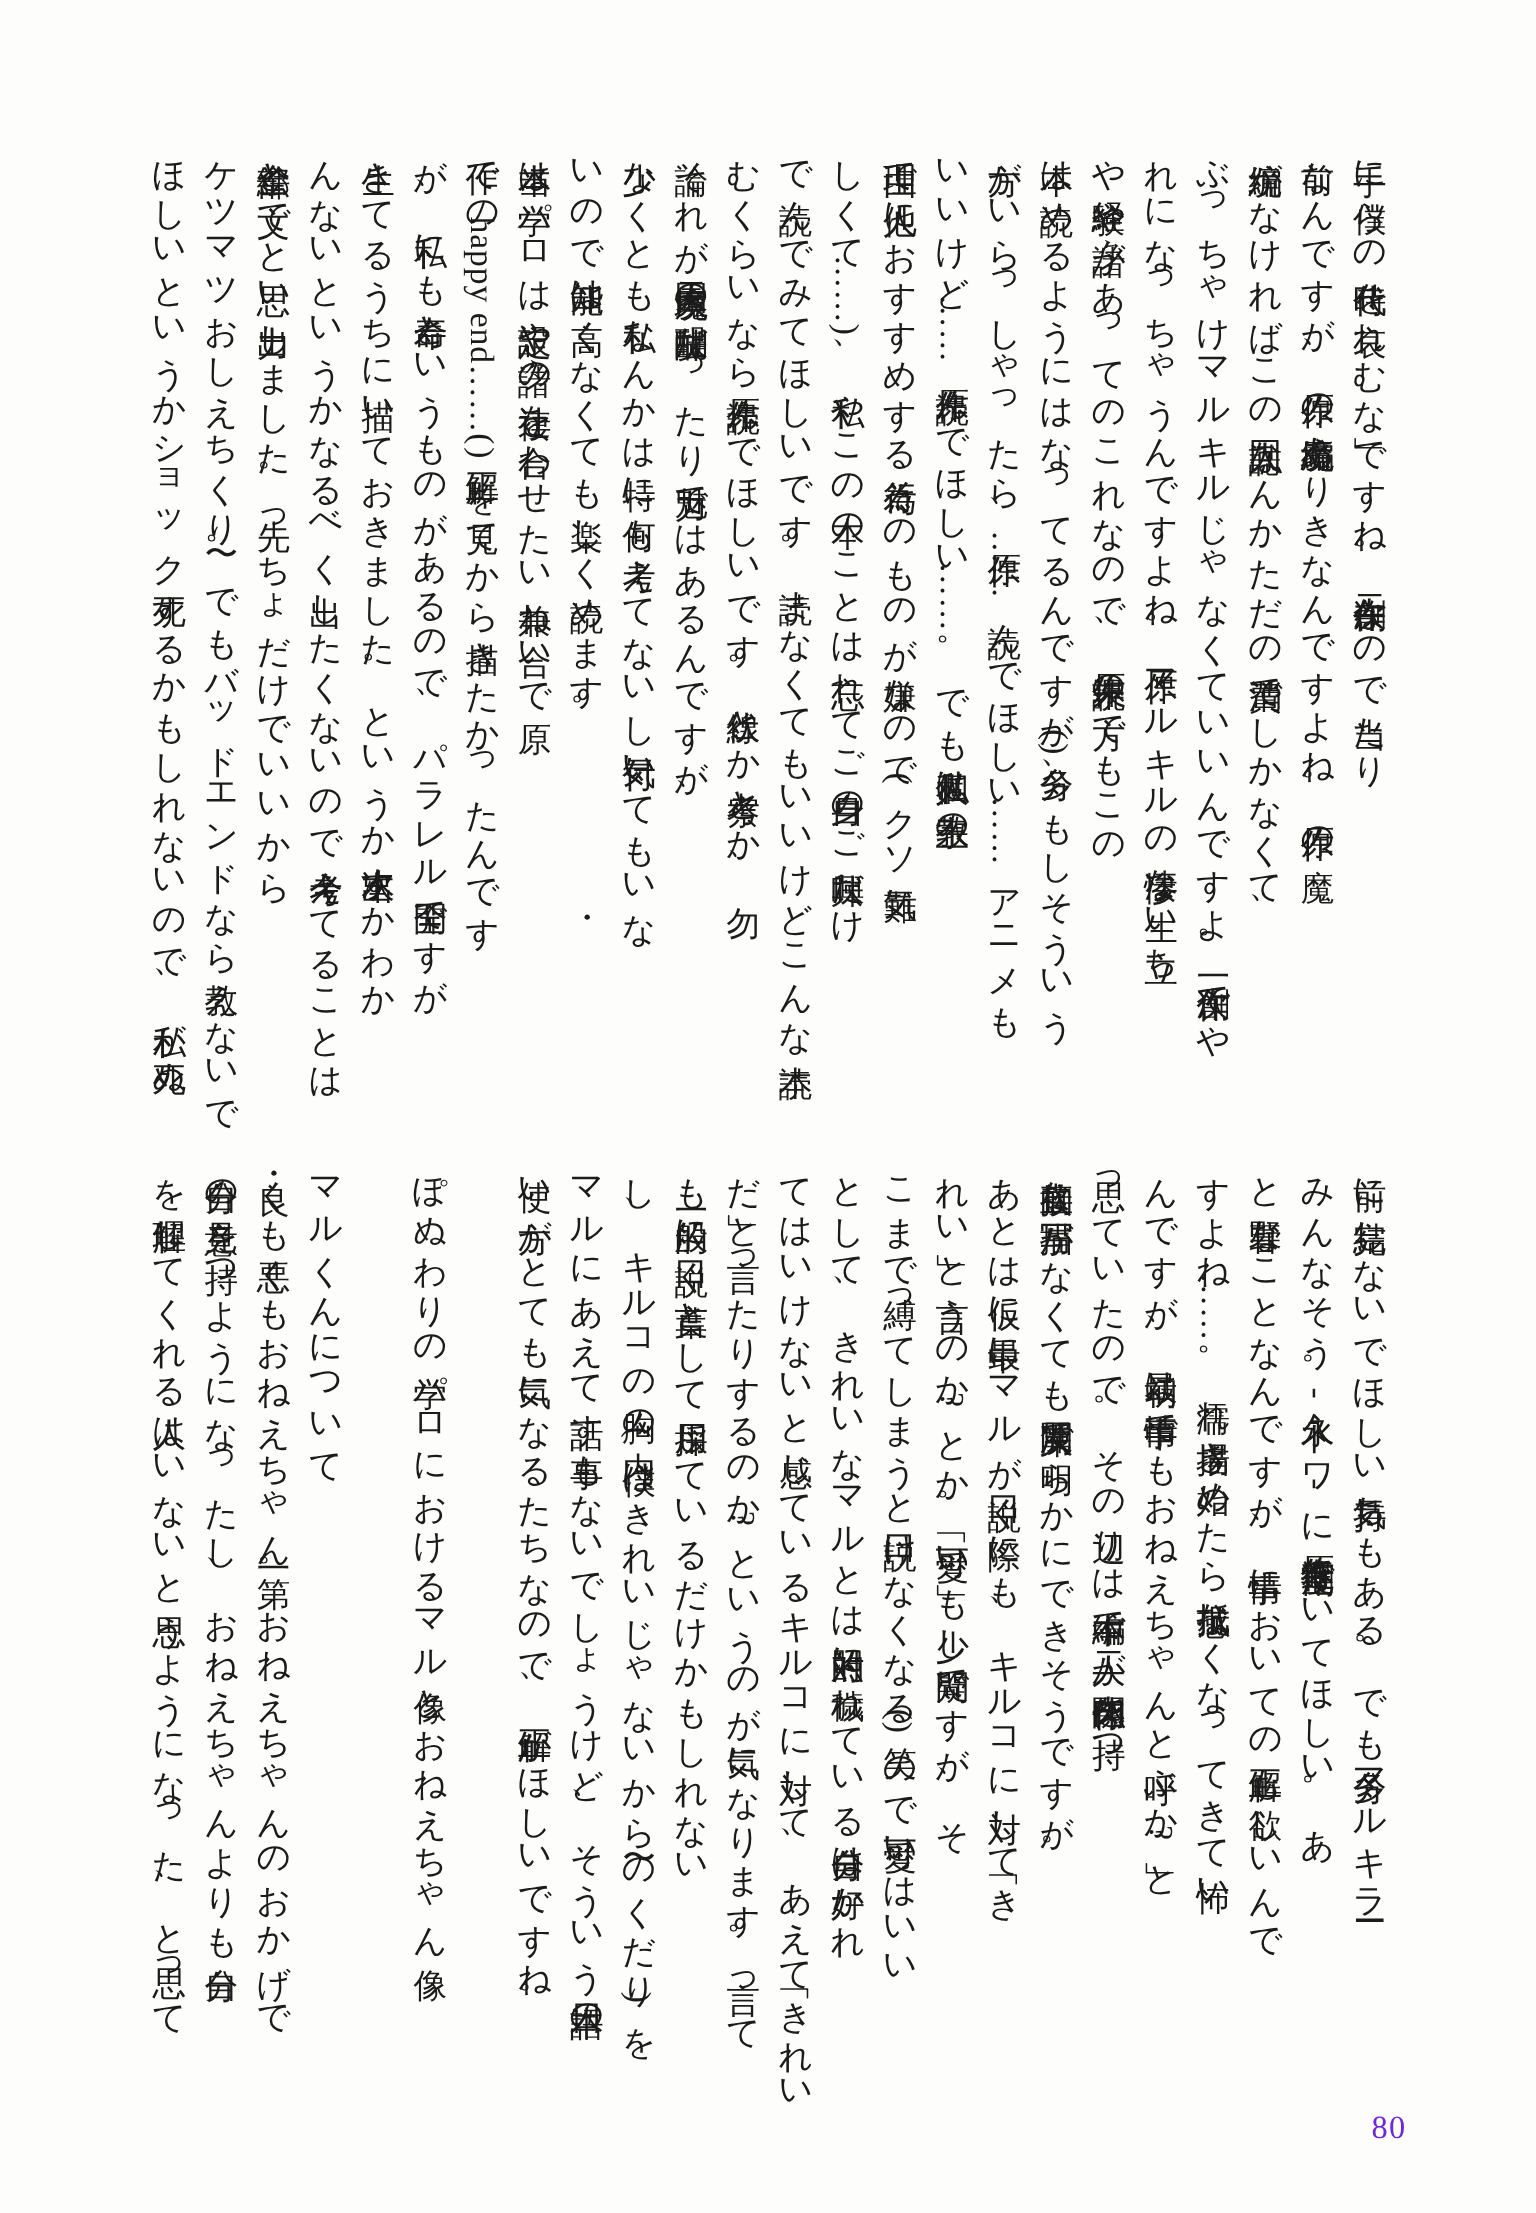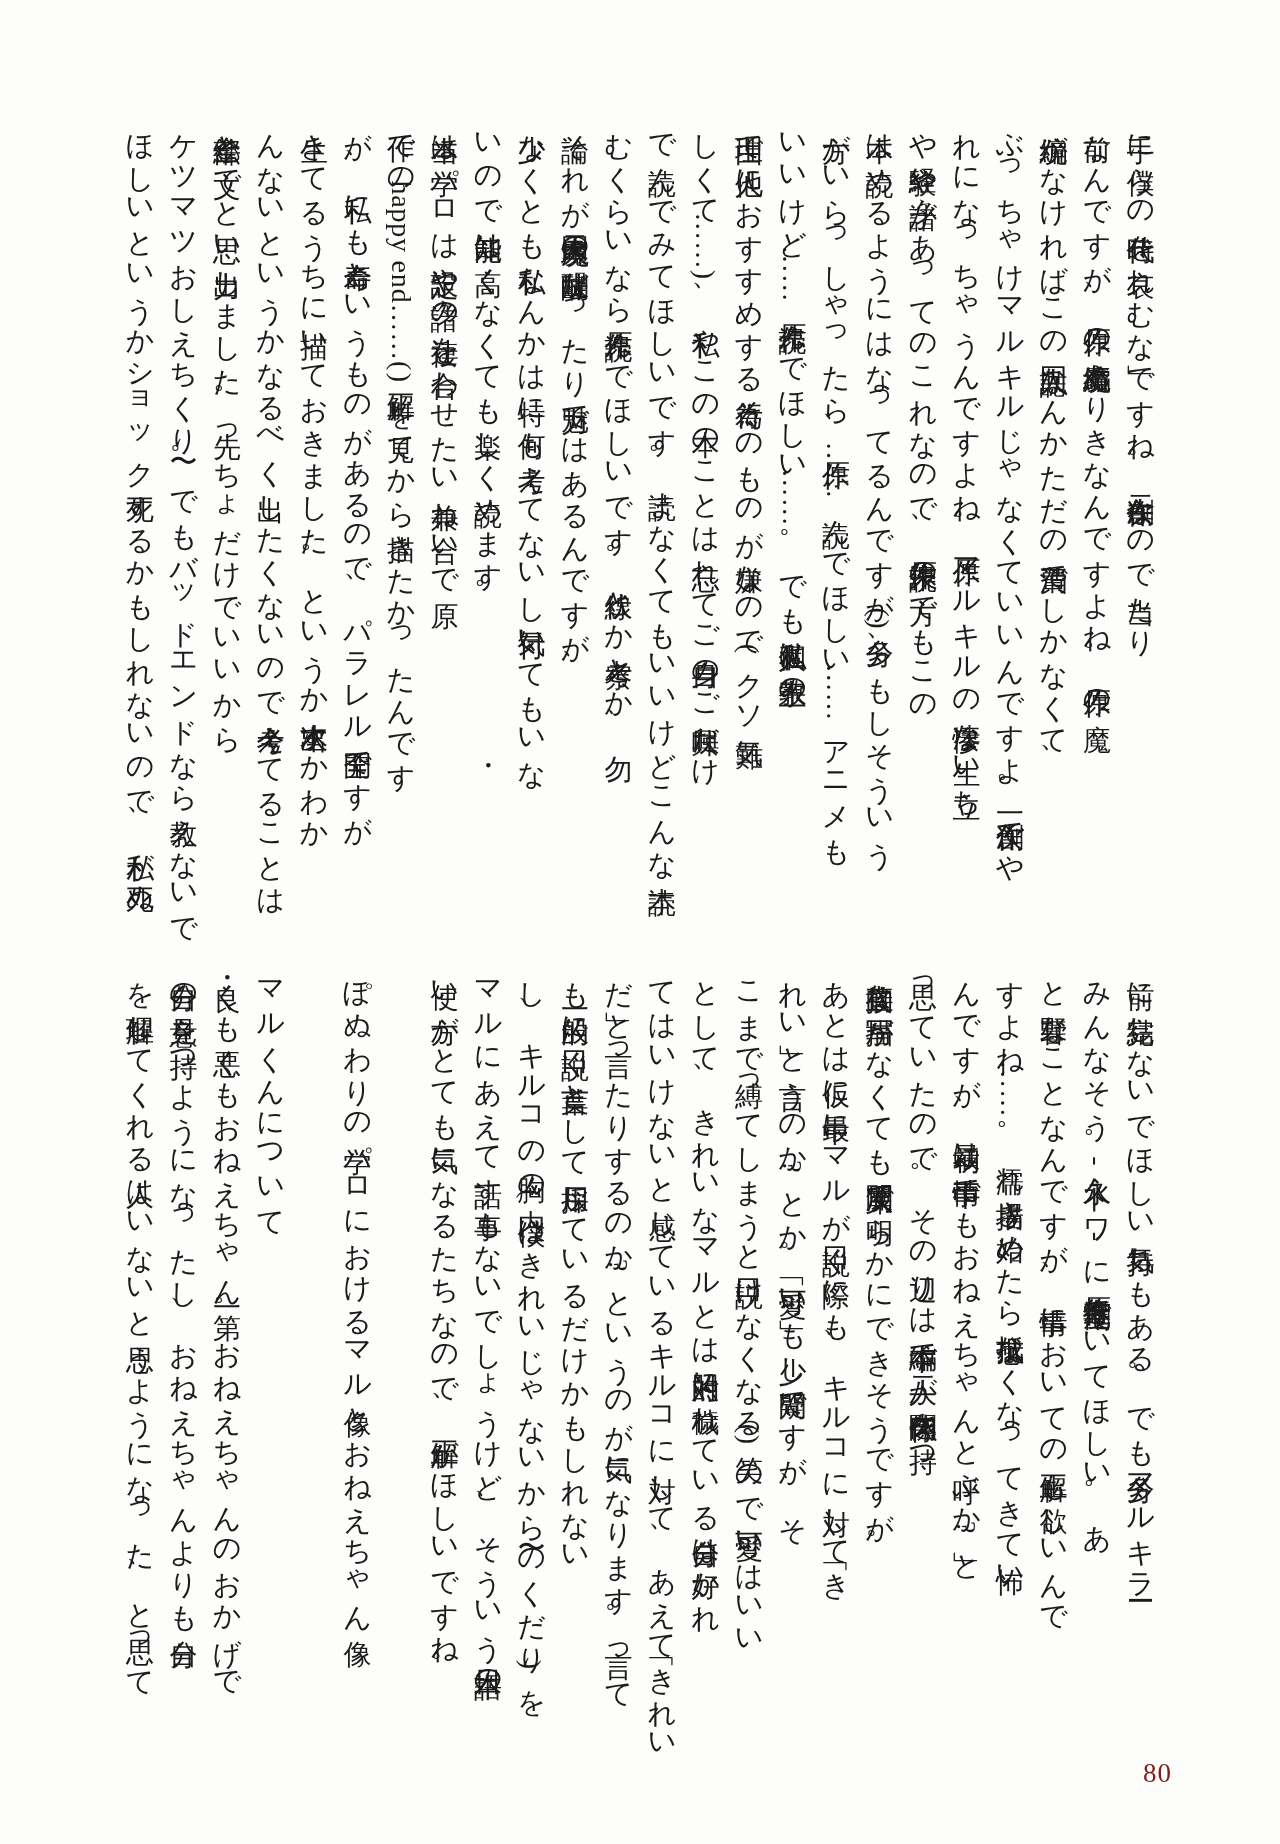--- a/index.html
+++ b/index.html
@@ -30,21 +30,21 @@
   }
   .vblock.upper { top: 114px;  height: 800px; }
   .vblock.lower { top: 962px;  height: 800px; }
   .tcol {  }
   .pagenum {
     position: absolute;
     top: 1758px;
     right: 108px;
     font-size: 27px;
     letter-spacing: 1px;
-    color: #7f1d1d;
+    color: #6d28d9;
   }
 </style>
 </head>
 <body>
 
 <div class="page">
   <section class="vblock upper"><div class="tcol">手に僕らの時代を哀れむな」ですね。二次創作なので当たり</div><div class="tcol">前なんですが、原作の魔境編ありきなんですよね。原作の魔</div><div class="tcol">境編がなければこの同人誌なんかただの消費でしかなくて、</div><div class="tcol">ぶっちゃけマルキルじゃなくていいんですよ。一次創作でや</div><div class="tcol">れになっちゃうんですよね。原作マルキルの凄惨な生い立ち</div><div class="tcol">や経験や諸々があってのこれなので、原作未読の方でもこの</div><div class="tcol">本は読めるようにはなってるんですが(多分)、もしそういう</div><div class="tcol">方がいらっしゃったら、原作……読んでほしい……アニメも</div><div class="tcol">いいけど……原作読んでほしい……。でも私個人は宗教上の</div><div class="tcol">理由で他人におすすめする行為そのものが嫌なので(クソ気難</div><div class="tcol">しくて……)、私やこの本のことは忘れてご自身のご興味だけ</div><div class="tcol">で読んでみてほしいです。読まなくてもいいけどこんな本読</div><div class="tcol">むくらいなら原作読んでほしいです。伏線とか考察とか、勿</div><div class="tcol">論それが天国大魔境の醍醐味だったり魅力ではあるんですが、</div><div class="tcol">少なくとも私なんかは特に何も考えてないし気付いてもいな</div><div class="tcol">いので知能は高くなくても楽しく読めます。　　　　　・</div><div class="tcol">本当は学パロは設定や諸々の辻褄を合わせたい兼ね合いで原</div><div class="tcol">作でのhappy end……(正解)を見てから描きたかったんです</div><div class="tcol">が、私にも寿命というものがあるので、パラレル全開ですが</div><div class="tcol">生きてるうちに描いておきました。というか次本出すかわか</div><div class="tcol">んないというかなるべく出したくないので今考えてることは</div><div class="tcol">全部絵と文でと思い出力しました。先っちょだけでいいから</div><div class="tcol">ケツマツおしえちくり〜。でもバッドエンドなら教えないで</div><div class="tcol">ほしいというかショック死するかもしれないので、私が死ぬ</div></section>
 
   <section class="vblock lower"><div class="tcol">前に完結しないでほしい気持ちもある。でも多分マルキラー</div><div class="tcol">みんなそう。永久-トワ-に原作進行度七割でいてほしい。あ</div><div class="tcol">と野暮なことなんですが、情事においての正解も欲しいんで</div><div class="tcol">すよね……。濡れ場描き始めたら抵抗感なくなってきて怖い</div><div class="tcol">んですが、最初は「情事中でもおねえちゃんと呼ぶか?」と</div><div class="tcol">思っていたので。その辺りは本編中で二人が肉体関係を持つ</div><div class="tcol">直接的な描写がなくても展開次第で明らかにできそうですが。</div><div class="tcol">あとは仮に最中にマルが口説く際にも、キルコに対して「き</div><div class="tcol">れい」と言うのか?とか。「可愛い」も少し疑問ですが、そ</div><div class="tcol">こまで縛ってしまうと口説けなくなる(笑)ので可愛いはいい</div><div class="tcol">として、きれいなマルとは対照的に穢れている自分は好かれ</div><div class="tcol">てはいけないと感じているキルコに対して、あえて「きれい</div><div class="tcol">だ」と言ったりするのか?というのが気になります。言って</div><div class="tcol">も一般的に口説く言葉として採用しているだけかもしれない</div><div class="tcol">し、キルコの胸の内(僕はきれいじゃないから〜のくだり)を</div><div class="tcol">マルにあえて話す事もないでしょうけど、そういう日本語の</div><div class="tcol">使い方がとても気になるたちなので、正解がほしいですね。</div><div class="tcol">　</div><div class="tcol">ぽぬわりの学パロにおけるマル像とおねえちゃん像</div><div class="tcol">　</div><div class="tcol">マルくんについて</div><div class="tcol">・良くも悪くもおねえちゃん第一。おねえちゃんのおかげで</div><div class="tcol">自分の意見を持つようになったし、おねえちゃんよりも自分</div><div class="tcol">を理解してくれる人はいないと思うようになった、と思って</div></section>
 

